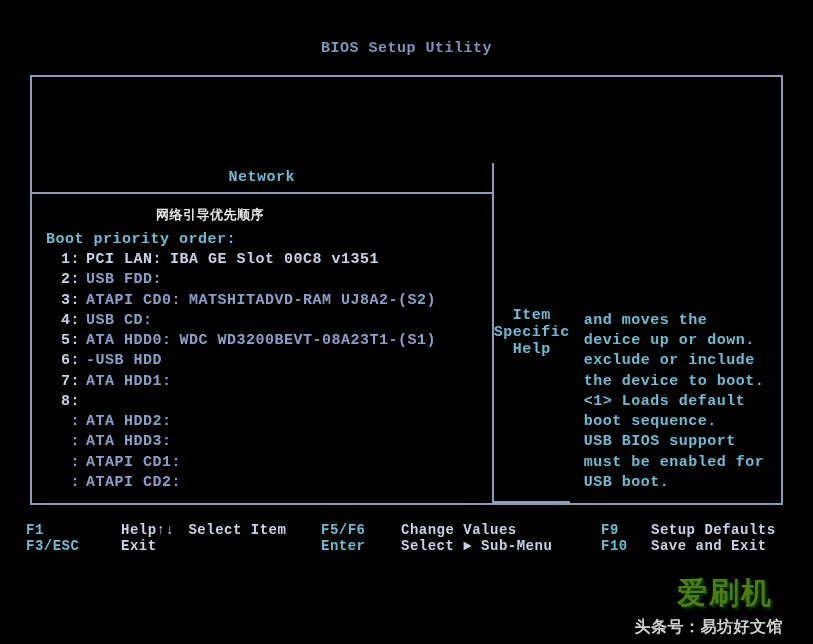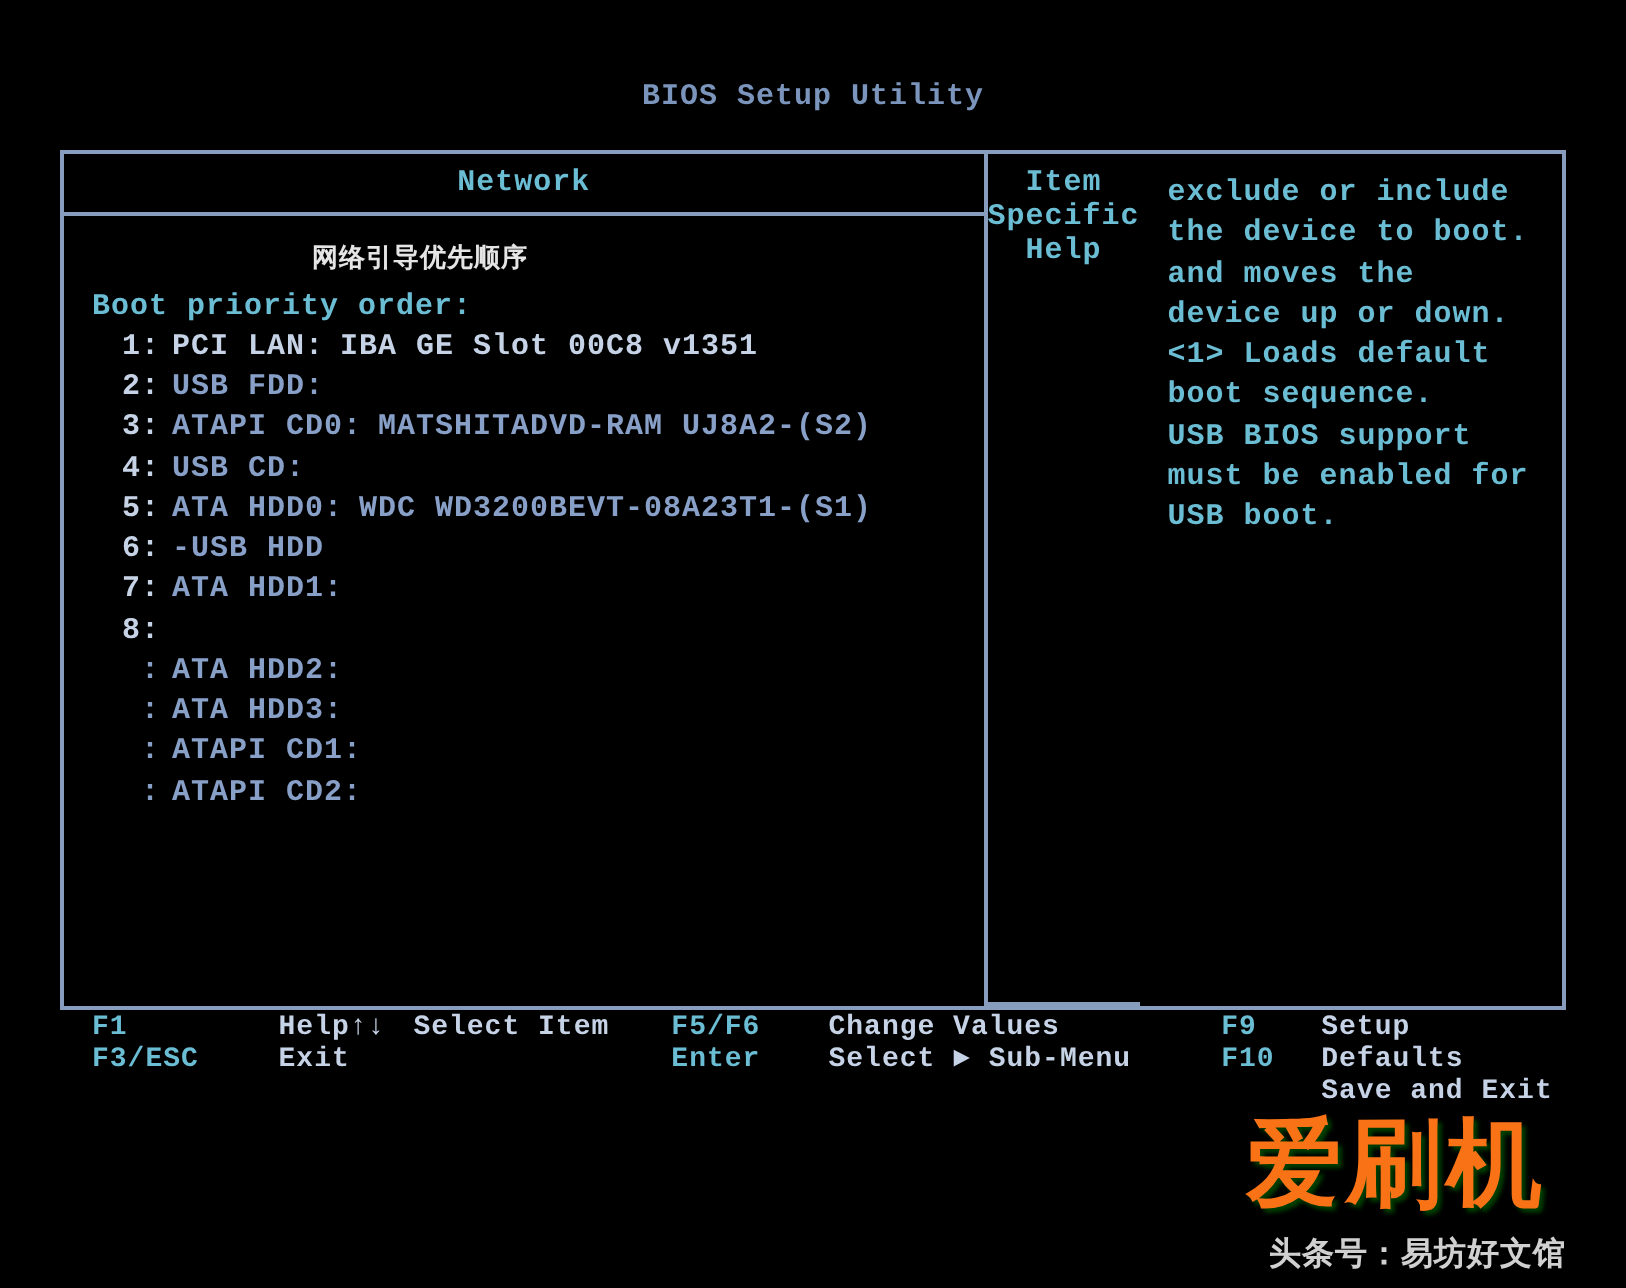--- a/index.html
+++ b/index.html
@@ -21,20 +21,21 @@
   .title-bar {
     text-align: center;
     color: #7a94bb;
     font-size: 15px;
     margin-bottom: 18px;
   }
   .frame {
     border: 2px solid #889dbe;
     display: flex;
     height: 430px;
+    align-items: flex-end;
   }
   .left-pane {
     flex: 1.6;
     border-right: 2px solid #889dbe;
     display: flex;
     flex-direction: column;
   }
   .right-pane {
     flex: 1;
     display: flex;
@@ -61,41 +62,41 @@
   .section-label { color: #6bbdd4; }
   .bootline { display: flex; }
   .idx { color: #c6d3e6; width: 40px; text-align: right; padding-right: 6px;}
   .dev { color: #88a0c8; }
   .dev.sel { color: #c6d3e6; }
   .desc { color: #88a0c8; margin-left: 8px; }
   .desc.sel { color: #c6d3e6; }
   .excl .idx { color: #88a0c8; }
   .fnbar {
     position: absolute;
-    left: 46px; right: 30px; bottom: 90px;
+    left: 26px; right: 30px; bottom: 90px;
     display: flex;
     color: #7a94bb;
     font-size: 14px;
   }
   .fncol { display: flex; flex-direction: column; }
   .fnrow { display: flex; }
   .fk { color: #6bbdd4; width: 70px; }
   .ft { color: #c6d3e6; }
   .col-a { width: 95px; }
   .col-b { width: 200px; }
   .col-c { width: 80px; }
   .col-d { width: 200px; }
   .col-e { width: 50px; }
   .wm1 {
     position: absolute;
     right: 40px; bottom: 30px;
     font-family: sans-serif;
-    font-size: 48px;
+    font-size: 30px;
     font-weight: bold;
-    color: #f97316;
+    color: #4d7c0f;
     text-shadow: 2px 2px 2px #004000;
     letter-spacing: 2px;
   }
   .wm2 {
     position: absolute;
     right: 30px; bottom: 6px;
     font-family: sans-serif;
     font-size: 16px;
     color: #d0d0d0;
     text-shadow: 1px 1px 1px #000;
@@ -170,22 +171,22 @@
               <span class="idx">:</span>
               <span class="dev">ATAPI CD2:</span>
             </div>
           </div>
       </div>
     </div>
 
     <div class="right-pane">
       <div class="pane-header">Item Specific Help</div>
       <div class="pane-body help-body" id="help-body">
+          <div><f6> and <f5> moves the device up or down.</f5></f6></div>
           <div><x> exclude or include the device to boot.</x></div>
-          <div><f6> and <f5> moves the device up or down.</f5></f6></div>
           <div>&lt;1&gt; Loads default boot sequence.</div>
           <div>USB BIOS support must be enabled for USB boot.</div>
         </div>
     </div>
 
   </div>
 
   <div class="fnbar">
     <div class="fncol col-a">
       <div class="fnrow">

